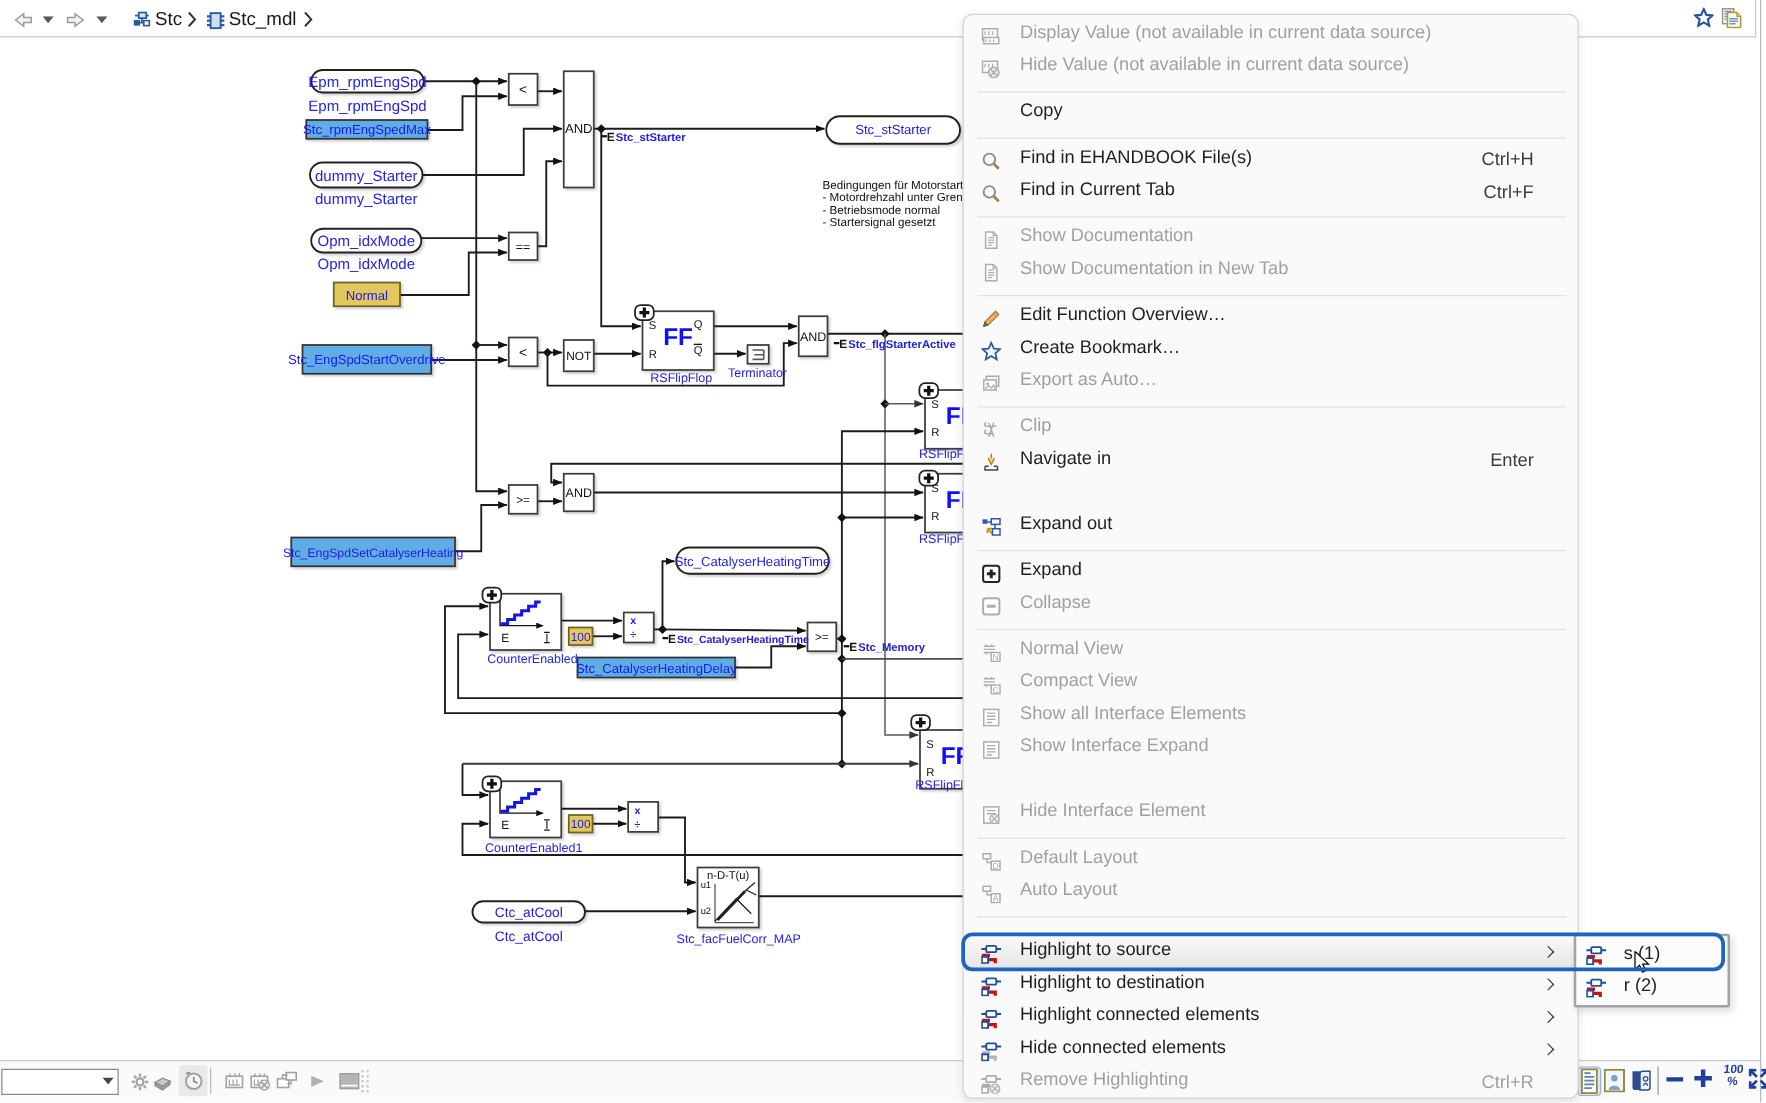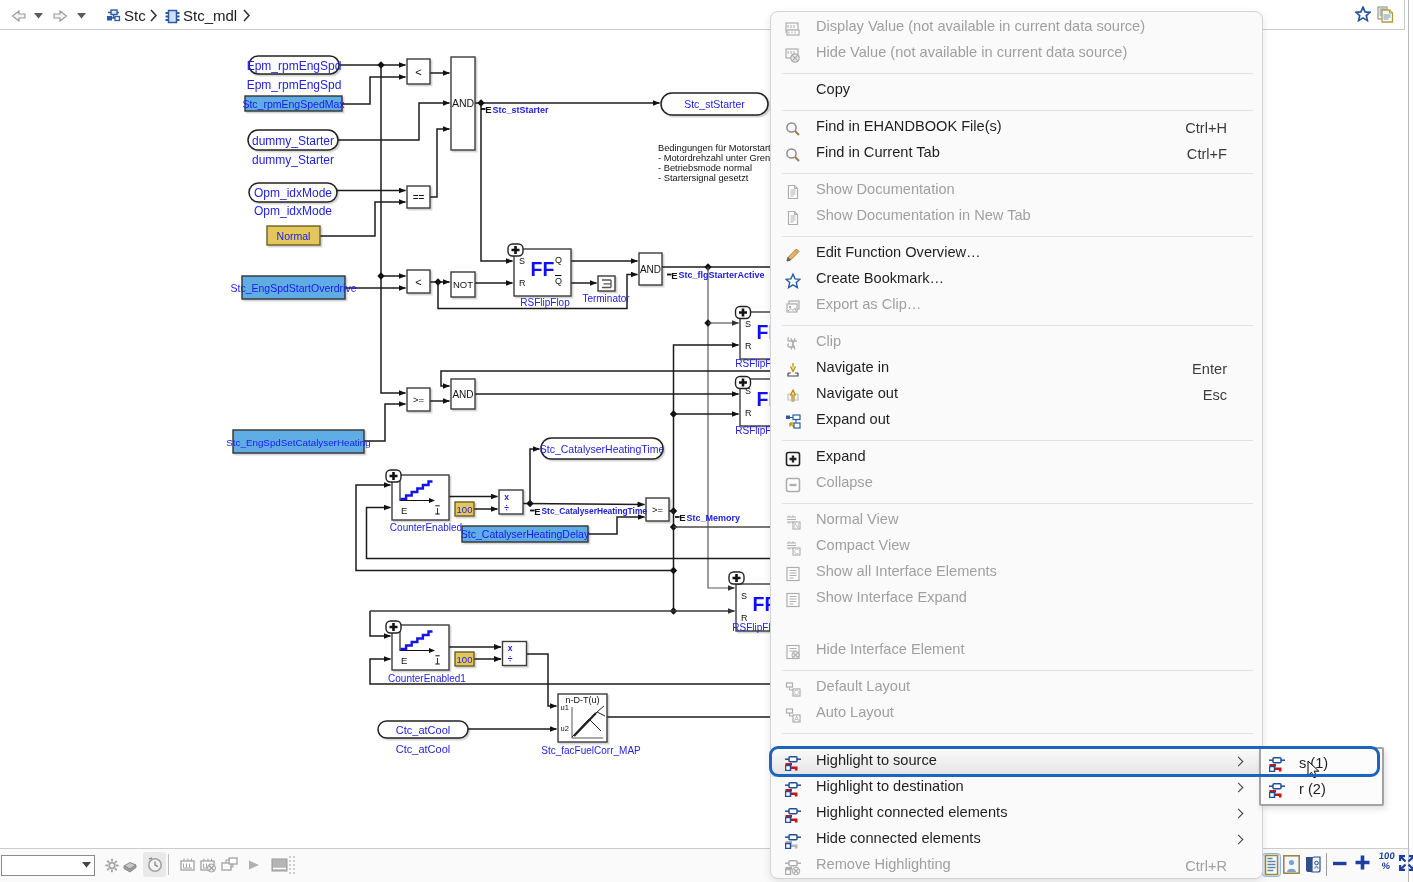--- a/index.html
+++ b/index.html
@@ -455,45 +455,37 @@
         </svg></span>
       <span class="txt">Create Bookmark…</span>
     </div>
 <div class="mi dis" style="top:281.5px">
       <span class="ic"><svg width="16" height="16" viewBox="0 0 16 16" xmlns="http://www.w3.org/2000/svg">
           <rect x="4" y="2" width="10" height="8" fill="#f2f2f2" stroke="#adadad" stroke-width="1.2"></rect>
           <rect x="2" y="5" width="10" height="8" fill="#fff" stroke="#adadad" stroke-width="1.2"></rect>
           <circle cx="5" cy="8" r="1.2" fill="#adadad"></circle>
           <path d="M3,12 L6,9.5 L8,11.5 L10,9 L11,12" fill="none" stroke="#adadad" stroke-width="1"></path>
         </svg></span>
-      <span class="txt">Export as Clip…</span>
+      <span class="txt">Export as Auto…</span>
     </div>
 <div class="mi dis" style="top:318.5px">
       <span class="ic"><svg width="16" height="16" viewBox="0 0 16 16" xmlns="http://www.w3.org/2000/svg">
           <path d="M4,2 C2.5,2 2.5,5 4,5 L12,5 M4,8 C2.5,8 2.5,11 4,11 L10,11" fill="none" stroke="#adadad" stroke-width="1.3"></path>
           <path d="M6,2.2 L10,13.5 M10,2.2 L6,13.5" stroke="#adadad" stroke-width="1.2"></path>
         </svg></span>
       <span class="txt">Clip</span>
     </div>
 <div class="mi" style="top:344.5px">
       <span class="ic"><svg width="16" height="16" viewBox="0 0 16 16" xmlns="http://www.w3.org/2000/svg">
           <path d="M8,1 L8,7" stroke="#b8860b" stroke-width="1.2"></path>
           <path d="M5.5,4.5 L8,9.5 L10.5,4.5" fill="#f5d98d" stroke="#b8860b" stroke-width="1.1"></path>
           <path d="M3,11 h3 M10,11 h3 M3,11 v3 h10 v-3" fill="none" stroke="#444" stroke-width="1.2"></path>
         </svg></span>
       <span class="txt">Navigate in</span>
       <span class="sc">Enter</span>
-    </div>
-<div class="mi" style="top:370.5px">
-      <span class="ic"><svg width="16" height="16" viewBox="0 0 16 16" xmlns="http://www.w3.org/2000/svg">
-          <path d="M5.5,7 L8,2 L10.5,7 L9,7 L9,13 L7,13 L7,7 Z" fill="#f5d98d" stroke="#b8860b" stroke-width="1.1"></path>
-          <path d="M3,6 h2 M11,6 h2 M3,6 v6 h10 v-6" fill="none" stroke="#bbb" stroke-width="1.1"></path>
-        </svg></span>
-      <span class="txt">Navigate out</span>
-      <span class="sc">Esc</span>
     </div>
 <div class="mi" style="top:396.5px">
       <span class="ic"><svg width="16" height="16" viewBox="0 0 16 16" xmlns="http://www.w3.org/2000/svg">
           <rect x="8" y="1" width="7" height="4.5" fill="#fff" stroke="#2b5aa5" stroke-width="1.2"></rect>
           <rect x="1" y="1.5" width="4" height="3.5" fill="#2b5aa5"></rect>
           <path d="M5,3.5 h3 M11,5.5 v3" stroke="#2b5aa5" stroke-width="1.2" fill="none"></path>
           <path d="M9,13 L5,9 M5,9 v3.5 M5,9 h3.5" stroke="#c89a20" stroke-width="1.6" fill="none"></path>
           <rect x="9" y="9" width="6" height="5" fill="#fff" stroke="#2b5aa5" stroke-width="1.2"></rect>
         </svg></span>
       <span class="txt">Expand out</span>

